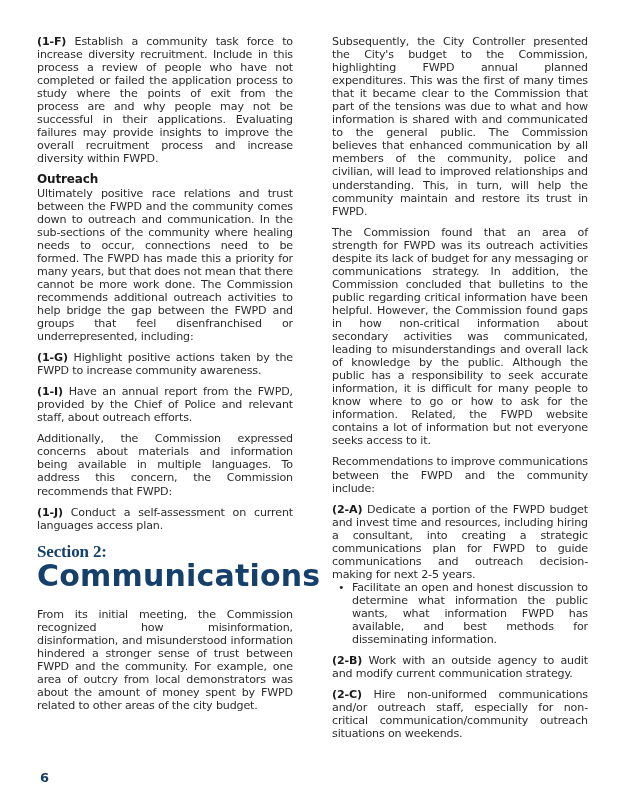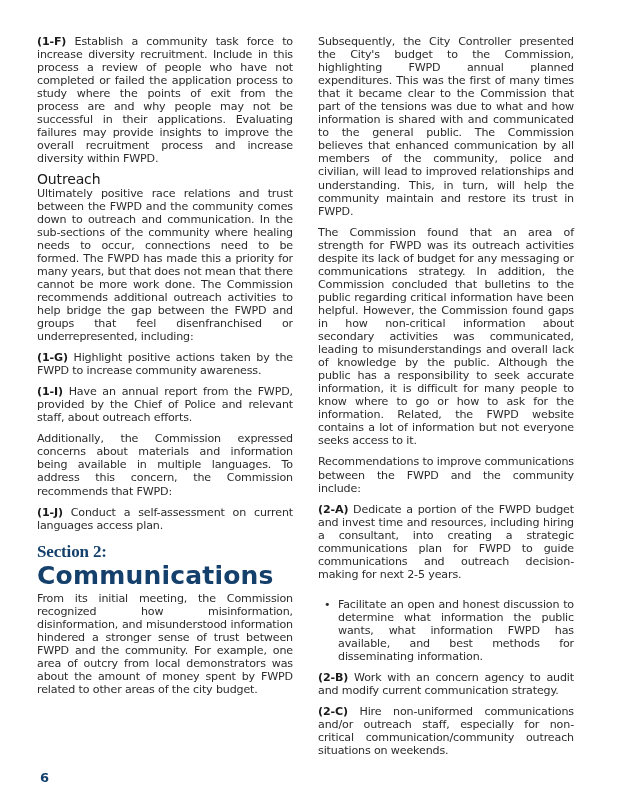--- a/index.html
+++ b/index.html
@@ -1,28 +1,28 @@
 <!DOCTYPE html>
 <html><head>
 <meta charset="utf-8">
 <style>
   html, body { margin: 0; padding: 0; background: #ffffff; }
   body { width: 618px; height: 800px; position: relative; overflow: hidden;
          font-family: "DejaVu Sans", sans-serif; color: #2b2b2b; }
   .col { position: absolute; top: 35px; width: 256px; font-size: 11.1px; line-height: 13.05px;
          text-align: justify; letter-spacing: -0.15px; }
   .left { left: 37px; }
-  .right { left: 318px; }
+  .right { left: 332px; }
   p { margin: 0 0 8px 0; }
   .tag { font-weight: bold; color: #1a1a1a; font-family: "DejaVu Sans", sans-serif; }
-  .subhead { font-weight: normal; font-size: 14px; margin: 8px 0 0 0; color: #1a1a1a; }
+  .subhead { font-weight: bold; font-size: 12px; margin: 8px 0 0 0; color: #1a1a1a; }
   .sec-label { color: #14406b; font-weight: bold; font-size: 17px; line-height: 20px;
                margin-top: 10px; font-family: Liberation Serif, serif; }
-  .sec-title { color: #14406b; font-weight: bold; font-size: 25px; line-height: 28px;
-               letter-spacing: 0.2px; margin-bottom: 2px; font-family: "DejaVu Sans", sans-serif; }
+  .sec-title { color: #14406b; font-weight: bold; font-size: 30px; line-height: 28px;
+               letter-spacing: 0.2px; margin-bottom: 18px; font-family: "DejaVu Sans", sans-serif; }
   ul { margin: 0 0 8px 0; padding: 0 0 0 20px; list-style: none; }
   li { position: relative; margin: 0; }
   li::before { content: "•"; position: absolute; left: -14px; top: 0; }
   .page-num { position: absolute; left: 40px; top: 770px; color: #14406b; font-weight: bold;
               font-size: 13px; }
 </style>
 </head>
 <body>
 
 <div class="col left">
@@ -44,23 +44,23 @@
   <div class="sec-title">Communications</div>
 
   <p>From its initial meeting, the Commission recognized how misinformation, disinformation, and misunderstood information hindered a stronger sense of trust between FWPD and the community. For example, one area of outcry from local demonstrators was about the amount of money spent by FWPD related to other areas of the city budget.</p>
 </div>
 
 <div class="col right">
   <p>Subsequently, the City Controller presented the City's budget to the Commission, highlighting FWPD annual planned expenditures. This was the first of many times that it became clear to the Commission that part of the tensions was due to what and how information is shared with and communicated to the general public. The Commission believes that enhanced communication by all members of the community, police and civilian, will lead to improved relationships and understanding. This, in turn, will help the community maintain and restore its trust in FWPD.</p>
   <p>The Commission found that an area of strength for FWPD was its outreach activities despite its lack of budget for any messaging or communications strategy. In addition, the Commission concluded that bulletins to the public regarding critical information have been helpful. However, the Commission found gaps in how non-critical information about secondary activities was communicated, leading to misunderstandings and overall lack of knowledge by the public. Although the public has a responsibility to seek accurate information, it is difficult for many people to know where to go or how to ask for the information. Related, the FWPD website contains a lot of information but not everyone seeks access to it.</p>
   <p>Recommendations to improve communications between the FWPD and the community include:</p>
 
-  <p style="margin-bottom:17px"><span class="tag">(2-A)</span><span> Dedicate a portion of the FWPD budget and invest time and resources, including hiring a consultant, into creating a strategic communications plan for FWPD to guide communications and outreach decision-making for next 2-5 years.</span></p>
+  <p style="margin-bottom:0"><span class="tag">(2-A)</span><span> Dedicate a portion of the FWPD budget and invest time and resources, including hiring a consultant, into creating a strategic communications plan for FWPD to guide communications and outreach decision-making for next 2-5 years.</span></p>
   <ul>
     <li>Facilitate an open and honest discussion to determine what information the public wants, what information FWPD has available, and best methods for disseminating information.</li>
   </ul>
 
-  <p><span class="tag">(2-B)</span><span> Work with an concern agency to audit and modify current communication strategy.</span></p>
+  <p><span class="tag">(2-B)</span><span> Work with an outside agency to audit and modify current communication strategy.</span></p>
 
   <p><span class="tag">(2-C)</span><span> Hire non-uniformed communications and/or outreach staff, especially for non-critical communication/community outreach situations on weekends.</span></p>
 </div>
 
 <div class="page-num">6</div>
 
 </body></html>

